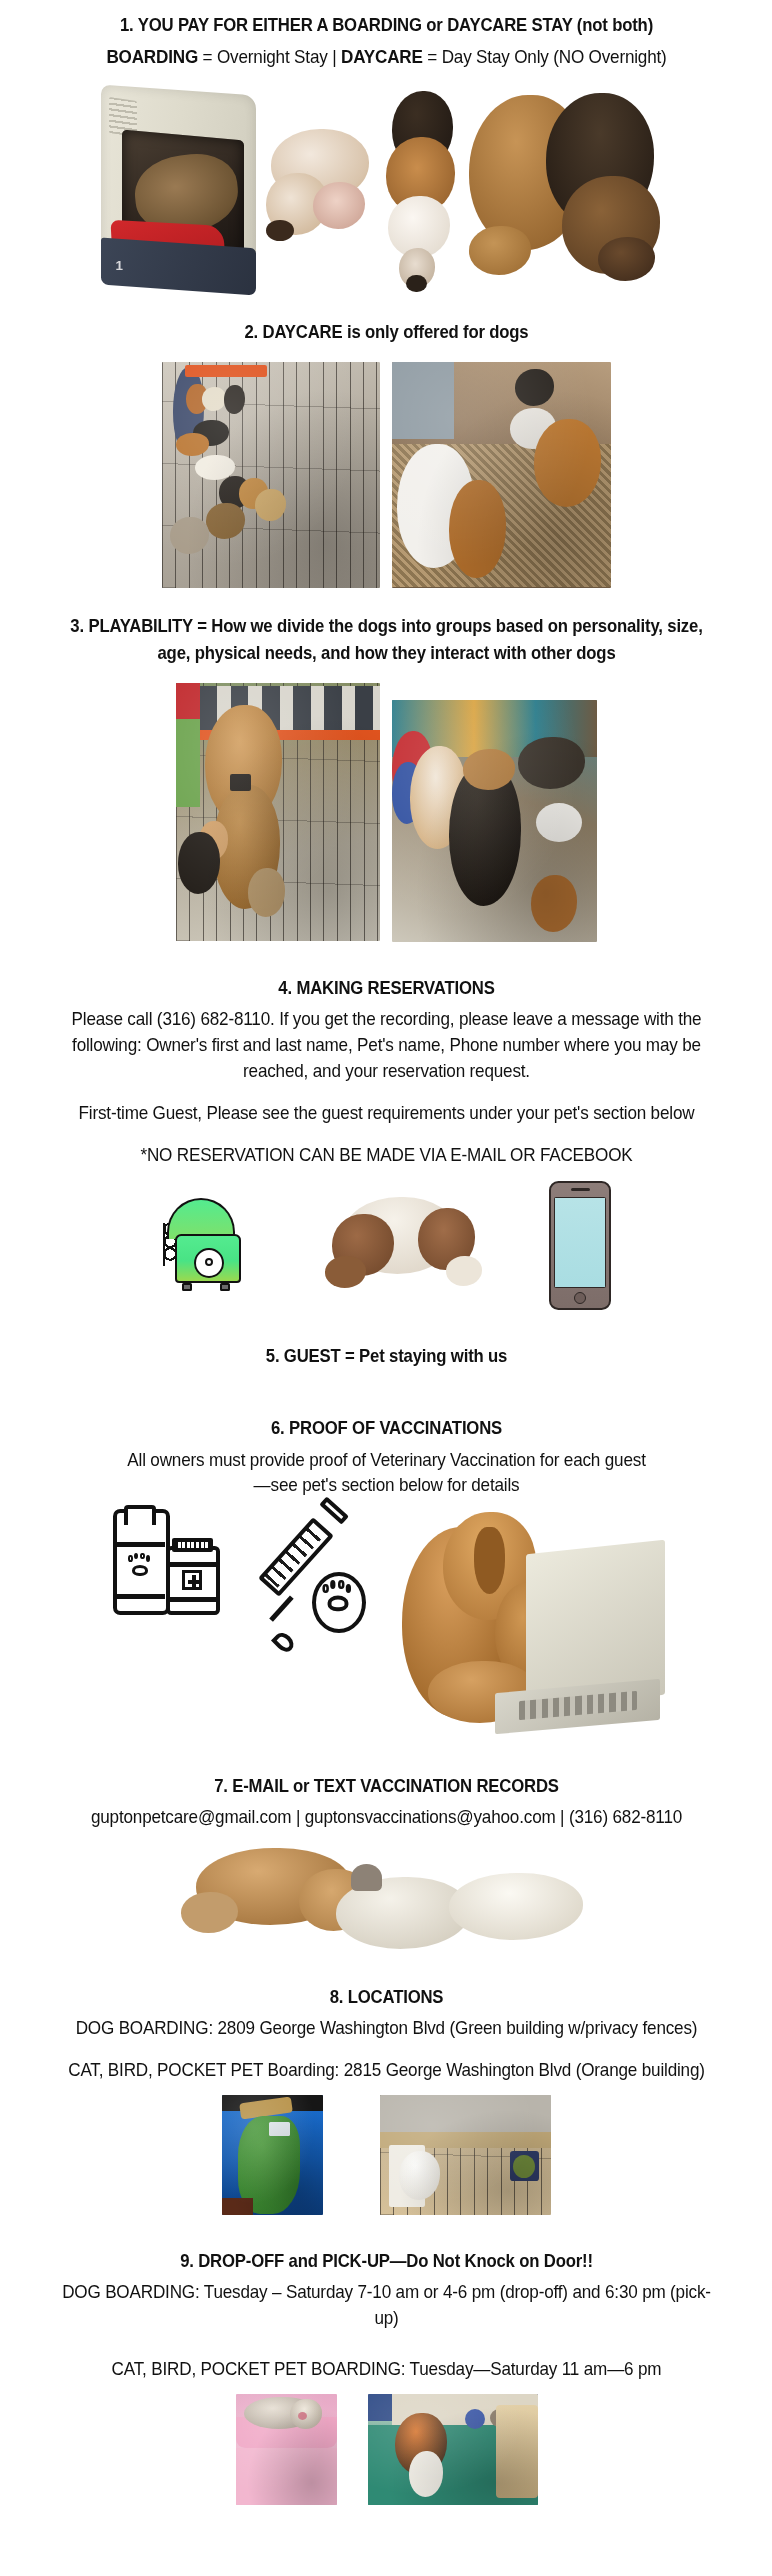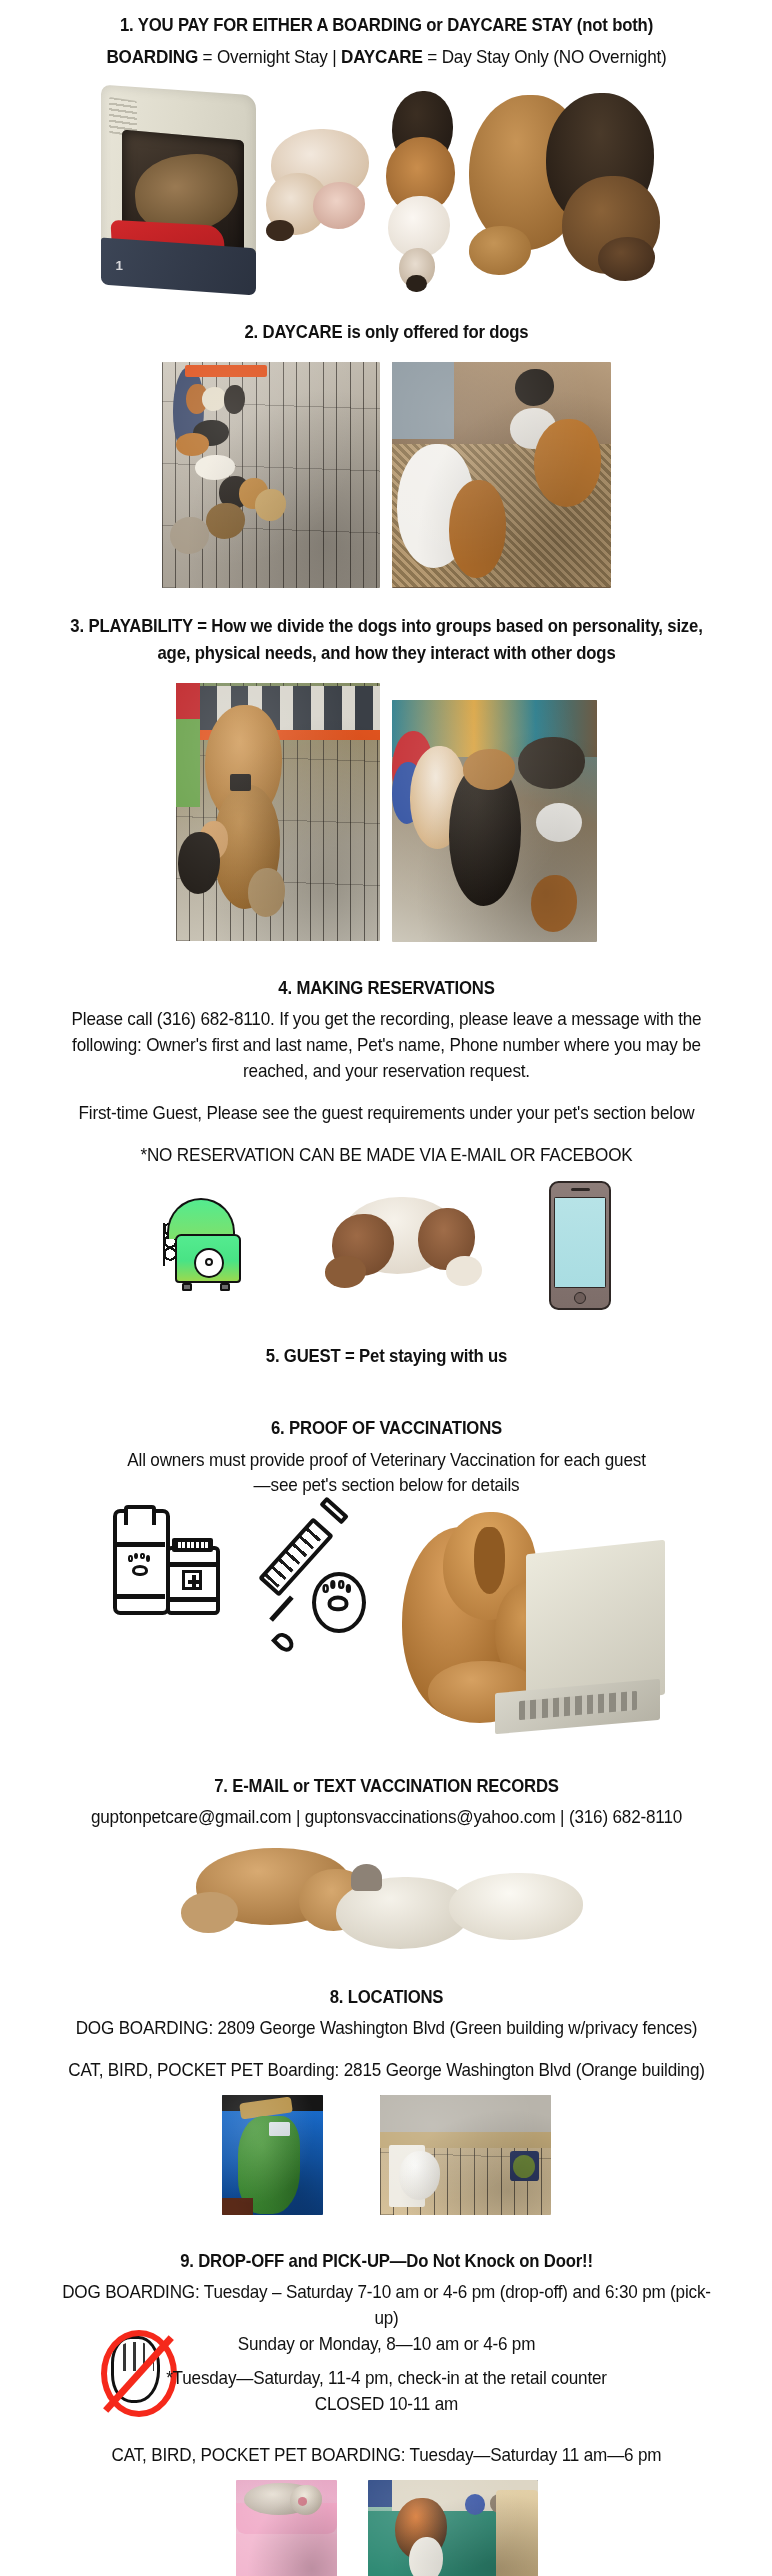--- a/index.html
+++ b/index.html
@@ -545,32 +545,20 @@
       <div class="blob" style="left:18.5px;top:56px;width:41px;height:49px;background:radial-gradient(ellipse at 40% 30%,#fdfdfb,#ddd9d0);"></div>
       <div class="blob" style="left:130px;top:56px;width:29px;height:30px;background:#2e3b66;border-radius:3.1px;"></div>
       <div class="blob" style="left:133px;top:60px;width:21.6px;height:23px;background:#6f8a3b;border-radius:50%;"></div>
     </div>
   </div>
 
   <div class="spacer-64"></div>
   <div class="hdg">9. DROP-OFF and PICK-UP—Do Not Knock on Door!!</div>
   <div class="spacer-8"></div>
   <div class="body-line tight">DOG BOARDING: Tuesday – Saturday 7-10 am or 4-6 pm (drop-off) and 6:30 pm (pick-up)</div>
-  <div style="position:relative">
-    <div style="position:absolute;left:98px;top:-4.1px" class="no-knock">
-      <div class="fist"></div>
-        <div class="knuck"></div>
-        <div class="ring"></div>
-        <div class="slash"></div>
-    </div>
-    <div class="body-line tight">Sunday or Monday, 8—10 am or 4-6 pm</div>
-    <div class="spacer-16"></div>
-    <div class="body-line tight">*Tuesday—Saturday, 11-4 pm, check-in at the retail counter</div>
-    <div class="body-line tight">CLOSED 10-11 am</div>
-  </div>
   <div class="spacer-48"></div>
   <div class="body-line tight">CAT, BIRD, POCKET PET BOARDING: Tuesday—Saturday 11 am—6 pm</div>
   <div class="spacer-24"></div>
 
   <div class="photo-row" style="gap:31px;justify-content:center">
     <div class="photo mesh-pink p-cat-l">
       <div class="blob" style="left:0;top:23px;width:101px;height:31px;background:#f0a8c6;border-radius:0 0 9.3px 9.3px;"></div>
       <div class="blob" style="left:8.2px;top:3.1px;width:72px;height:32px;background:radial-gradient(ellipse at 40% 35%,#e6ded2,#9d9184);"></div>
       <div class="blob" style="left:54px;top:5.2px;width:32px;height:30px;background:radial-gradient(ellipse at 45% 35%,#efe8dc,#a79b8c);"></div>
       <div class="blob" style="left:62px;top:17.5px;width:9.3px;height:8.2px;background:#d07a88;border-radius:50%;"></div>

